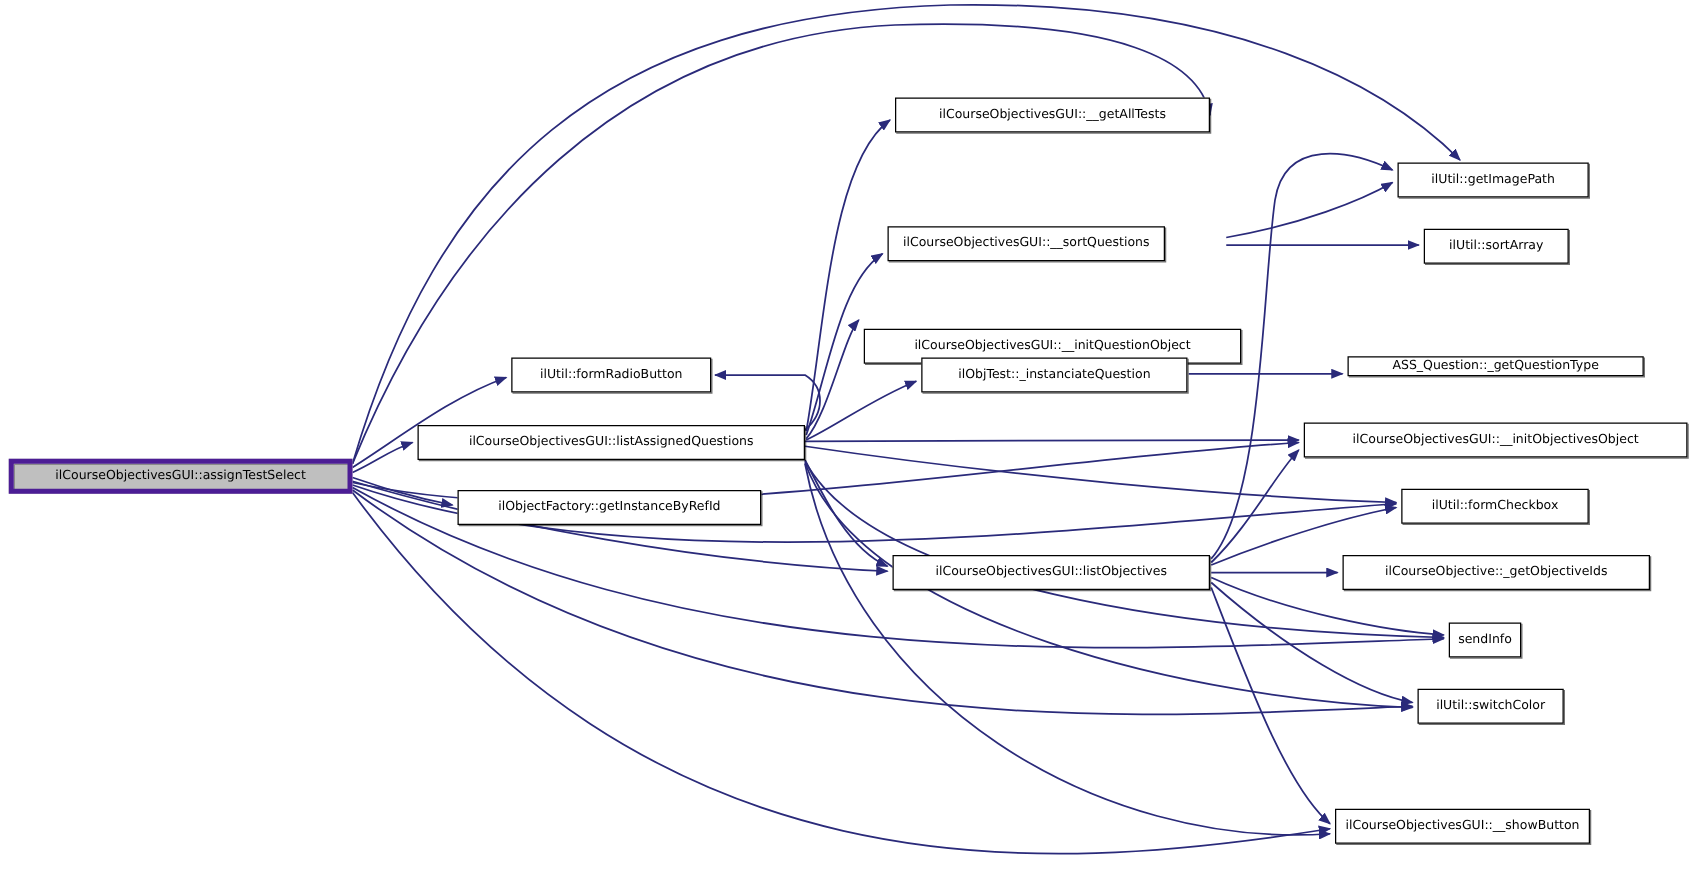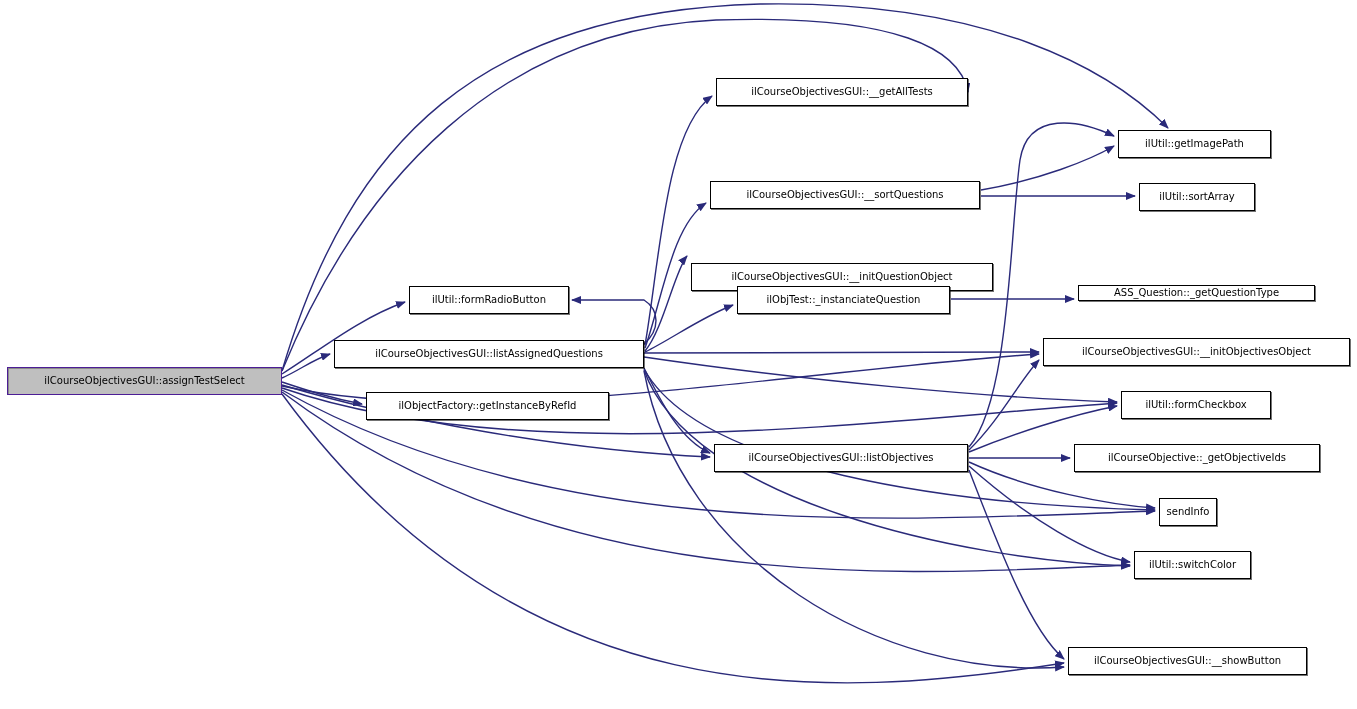--- a/index.html
+++ b/index.html
@@ -20,21 +20,21 @@
     font-size:10px;
     line-height:1;
     display:flex;
     align-items:center;
     justify-content:center;
     white-space:nowrap;
     padding:0 8px;
   }
   .node.root{
     background:#bfbfbf;
-    border:1px solid #4c1d95;
+    border:4px solid #4c1d95;
     box-shadow:1px 1px 0 #8a8a8a inset;
   }
   .node.shadow{
     box-shadow:1px 1px 0 rgba(0,0,0,0.55);
   }
 </style>
 </head>
 <body>
 
 <div id="canvas">
@@ -78,27 +78,27 @@
         <path d="M 969,470 C 1000,550 1030,630 1064,659" fill="none" stroke="#2a2a7a" stroke-width="1.4" marker-end="url(#arrow)"></path>
         <path d="M 969,447 C 1010,400 1010,230 1020,160 C 1028,110 1080,120 1114,136" fill="none" stroke="#2a2a7a" stroke-width="1.4" marker-end="url(#arrow)"></path>
       </g>
   </svg>
   <div id="node-layer">
       <div class="node root" style="left: 7px; top: 367px; width: 275px; height: 28px;">ilCourseObjectivesGUI::assignTestSelect</div>
       <div class="node shadow" style="left: 409px; top: 286px; width: 160px; height: 28px;">ilUtil::formRadioButton</div>
       <div class="node shadow" style="left: 334px; top: 340px; width: 310px; height: 28px;">ilCourseObjectivesGUI::listAssignedQuestions</div>
       <div class="node shadow" style="left: 366px; top: 392px; width: 243px; height: 28px;">ilObjectFactory::getInstanceByRefId</div>
       <div class="node shadow" style="left: 716px; top: 78px; width: 252px; height: 28px;">ilCourseObjectivesGUI::__getAllTests</div>
-      <div class="node shadow" style="left: 710px; top: 181px; width: 270px; height: 28px;">ilCourseObjectivesGUI::__sortQuestions</div>
+      <div class="node shadow" style="left: 710px; top: 181px; width: 222px; height: 28px;">ilCourseObjectivesGUI::__sortQuestions</div>
       <div class="node shadow" style="left: 691px; top: 234px; width: 302px; height: 28px; margin-top: 29px;">ilCourseObjectivesGUI::__initQuestionObject</div>
       <div class="node shadow" style="left: 737px; top: 286px; width: 213px; height: 28px;">ilObjTest::_instanciateQuestion</div>
       <div class="node shadow" style="left: 714px; top: 444px; width: 254px; height: 28px;">ilCourseObjectivesGUI::listObjectives</div>
       <div class="node shadow" style="left: 1118px; top: 130px; width: 153px; height: 28px;">ilUtil::getImagePath</div>
       <div class="node shadow" style="left: 1139px; top: 183px; width: 116px; height: 28px;">ilUtil::sortArray</div>
       <div class="node shadow" style="left: 1078px; top: 285px; width: 237px; height: 16px; text-align: center;">ASS_Question::_getQuestionType</div>
       <div class="node shadow" style="left: 1043px; top: 338px; width: 307px; height: 28px;">ilCourseObjectivesGUI::__initObjectivesObject</div>
       <div class="node shadow" style="left: 1121px; top: 391px; width: 150px; height: 28px;">ilUtil::formCheckbox</div>
       <div class="node shadow" style="left: 1074px; top: 444px; width: 246px; height: 28px;">ilCourseObjective::_getObjectiveIds</div>
       <div class="node shadow" style="left: 1159px; top: 498px; width: 58px; height: 28px;">sendInfo</div>
       <div class="node shadow" style="left: 1134px; top: 551px; width: 117px; height: 28px;">ilUtil::switchColor</div>
-      <div class="node shadow" style="left: 1068px; top: 647px; width: 239px; height: 28px;">ilCourseObjectivesGUI::__showButton</div>
+      <div class="node shadow" style="left: 1068px; top: 647px; width: 204px; height: 28px;">ilCourseObjectivesGUI::__showButton</div>
     </div>
 </div>
 
 </body></html>

